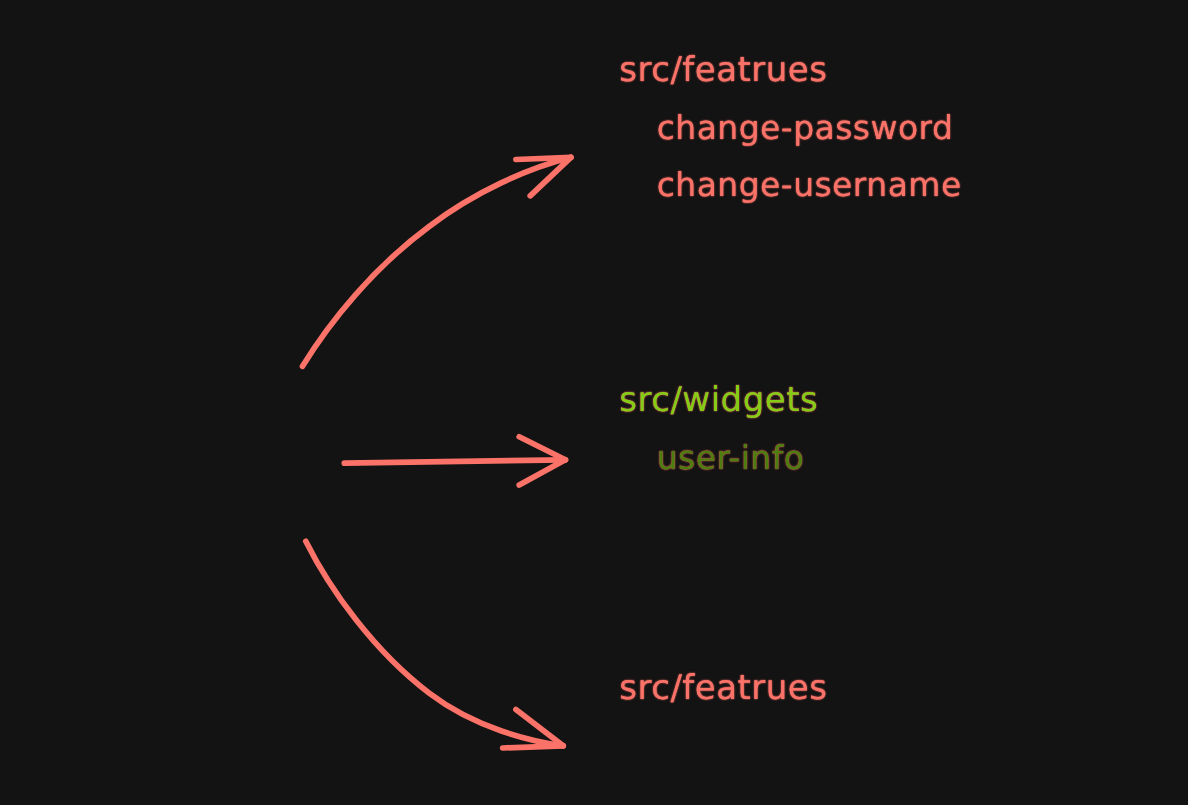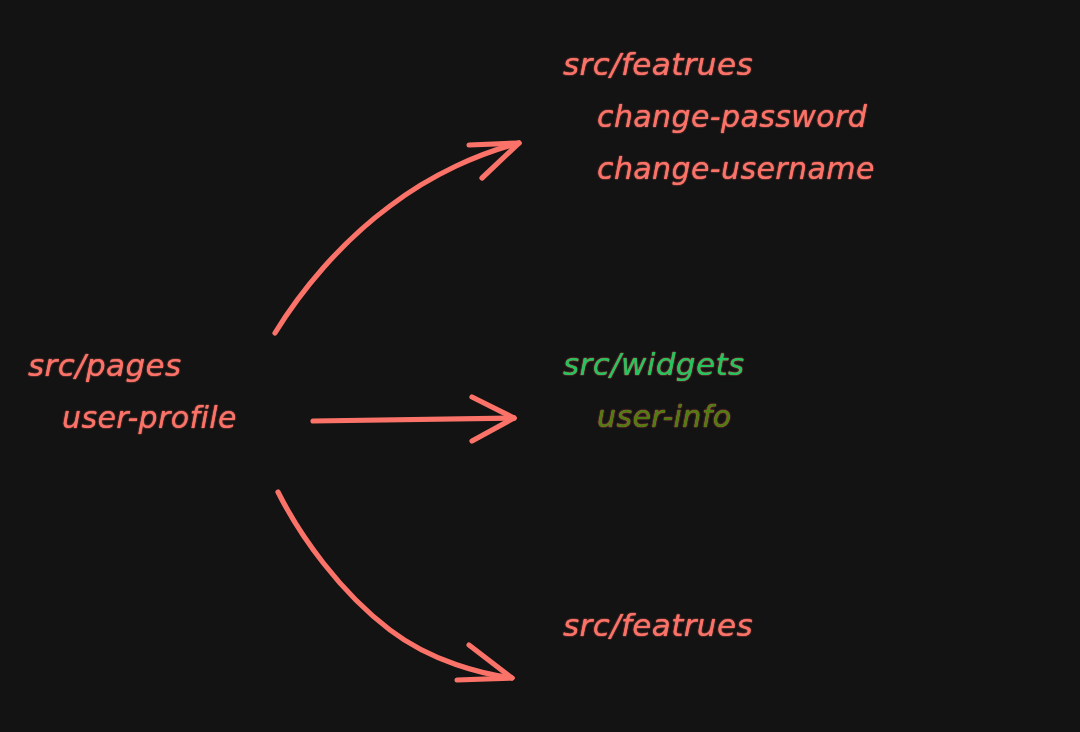--- a/index.html
+++ b/index.html
@@ -8,21 +8,20 @@
     padding: 0;
     background: #131313;
   }
   #canvas {
     position: relative;
     width: 1080px;
     height: 732px;
     background: #131313;
     overflow: hidden;
     font-family: "DejaVu Sans", sans-serif;
-    font-style: italic;
   }
   .node-group {
     position: absolute;
   }
   .node-label {
     color: #FA7268;
     font-family: "DejaVu Sans", sans-serif;
     font-size: 31px;
     font-weight: 400;
     letter-spacing: 0.4px;
@@ -84,27 +83,23 @@
     </g>
 
   </svg>
 
   <div class="node-group" style="left:563px; top:49px;">
     <div class="node-label" style="color: rgb(250, 114, 104);">src/featrues</div>
     <div class="node-label child indent-1" style="color: rgb(250, 114, 104);">change-password</div>
     <div class="node-label child indent-1" style="color: rgb(250, 114, 104);">change-username</div>
   </div>
 
-  <div class="node-group" style="left:28px; top:350px;">
-    <div class="node-label" style="color: rgb(250, 114, 104);">src/pages</div>
-    <div class="node-label child indent-1" style="color: rgb(250, 114, 104);">user-profile</div>
-  </div>
 
   <div class="node-group" style="left:563px; top:349px;">
-    <div class="node-label" style="color: #22c55e;">src/widgets</div>
+    <div class="node-label" style="color: #84cc16;">src/widgets</div>
     <div class="node-label child indent-1" style="color: #4d7c0f;">user-info</div>
   </div>
 
   <div class="node-group" style="left:563px; top:610px;">
     <div class="node-label" style="color: rgb(250, 114, 104);">src/featrues</div>
   </div>
 
 </div>
 
 </body></html>

